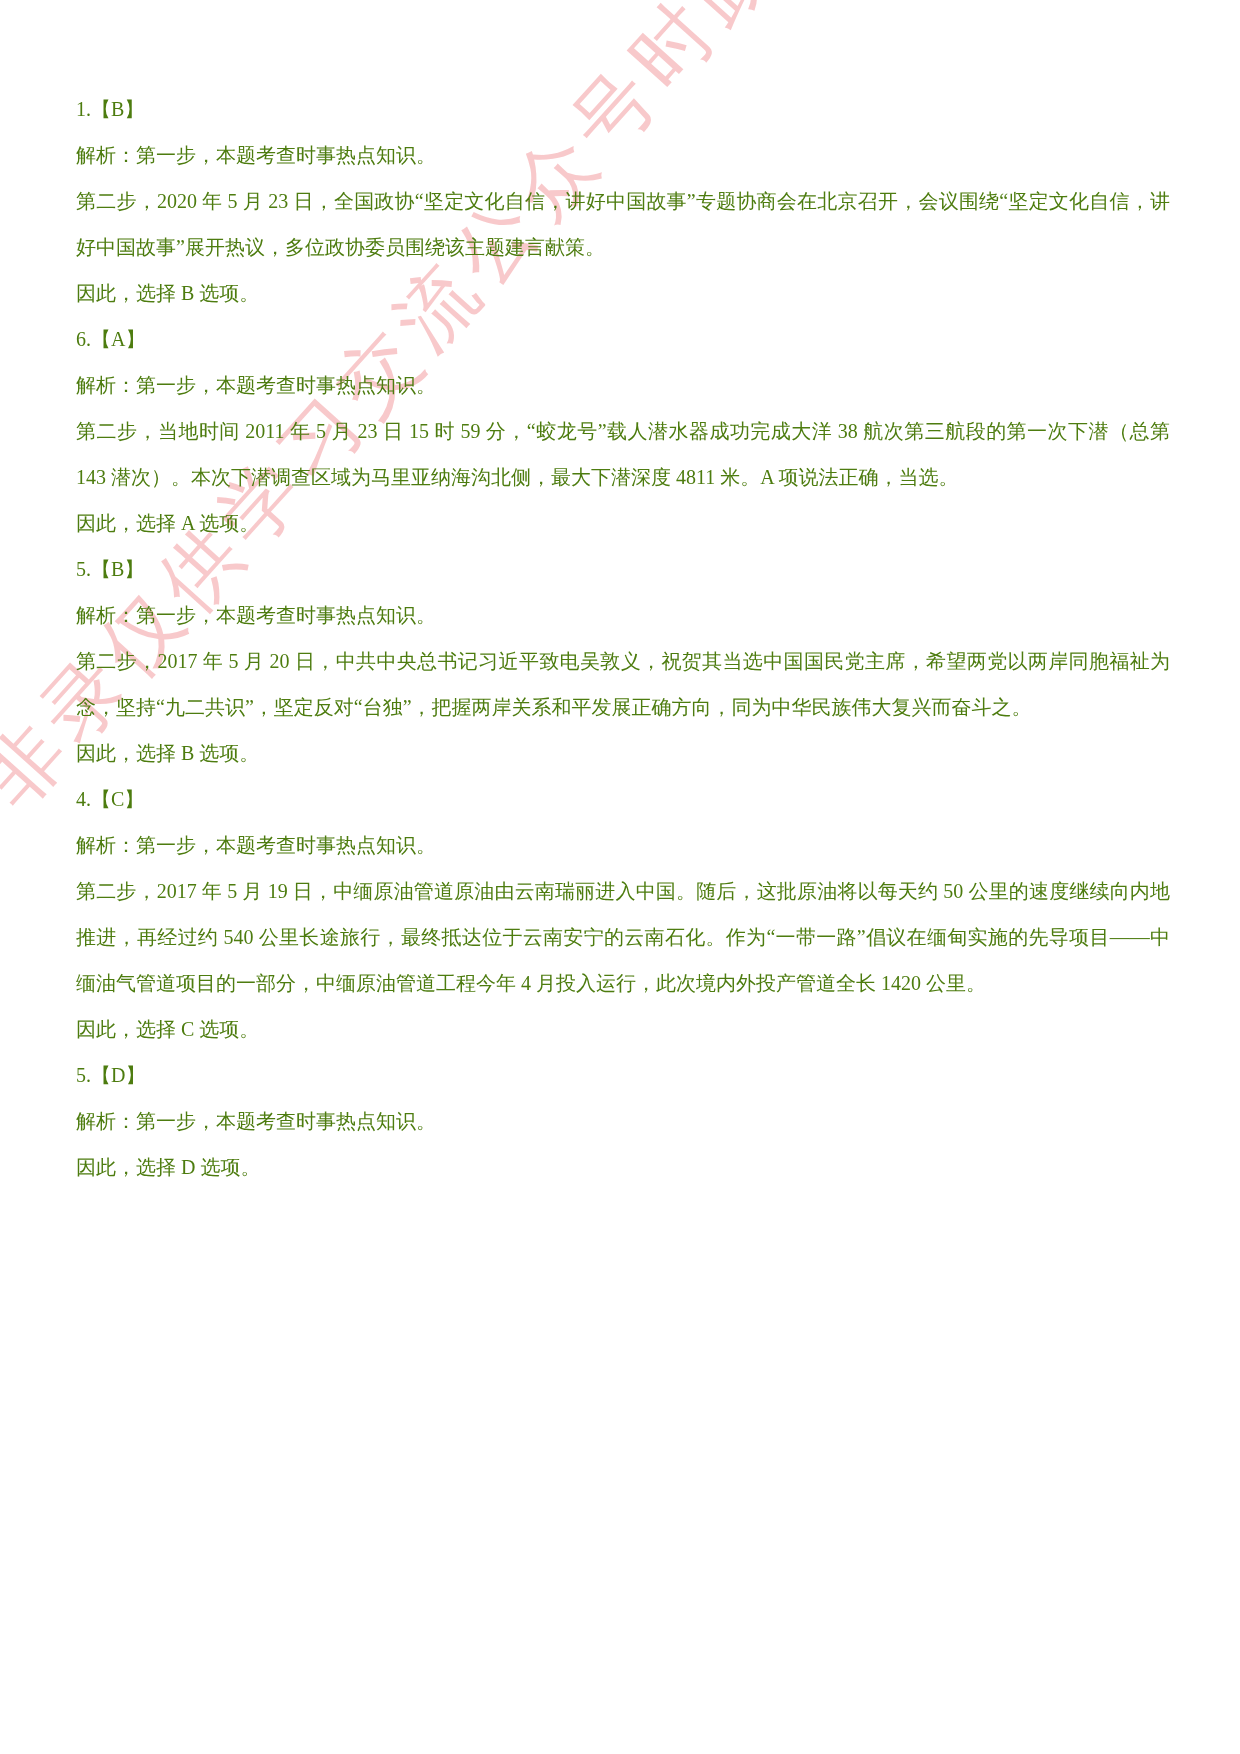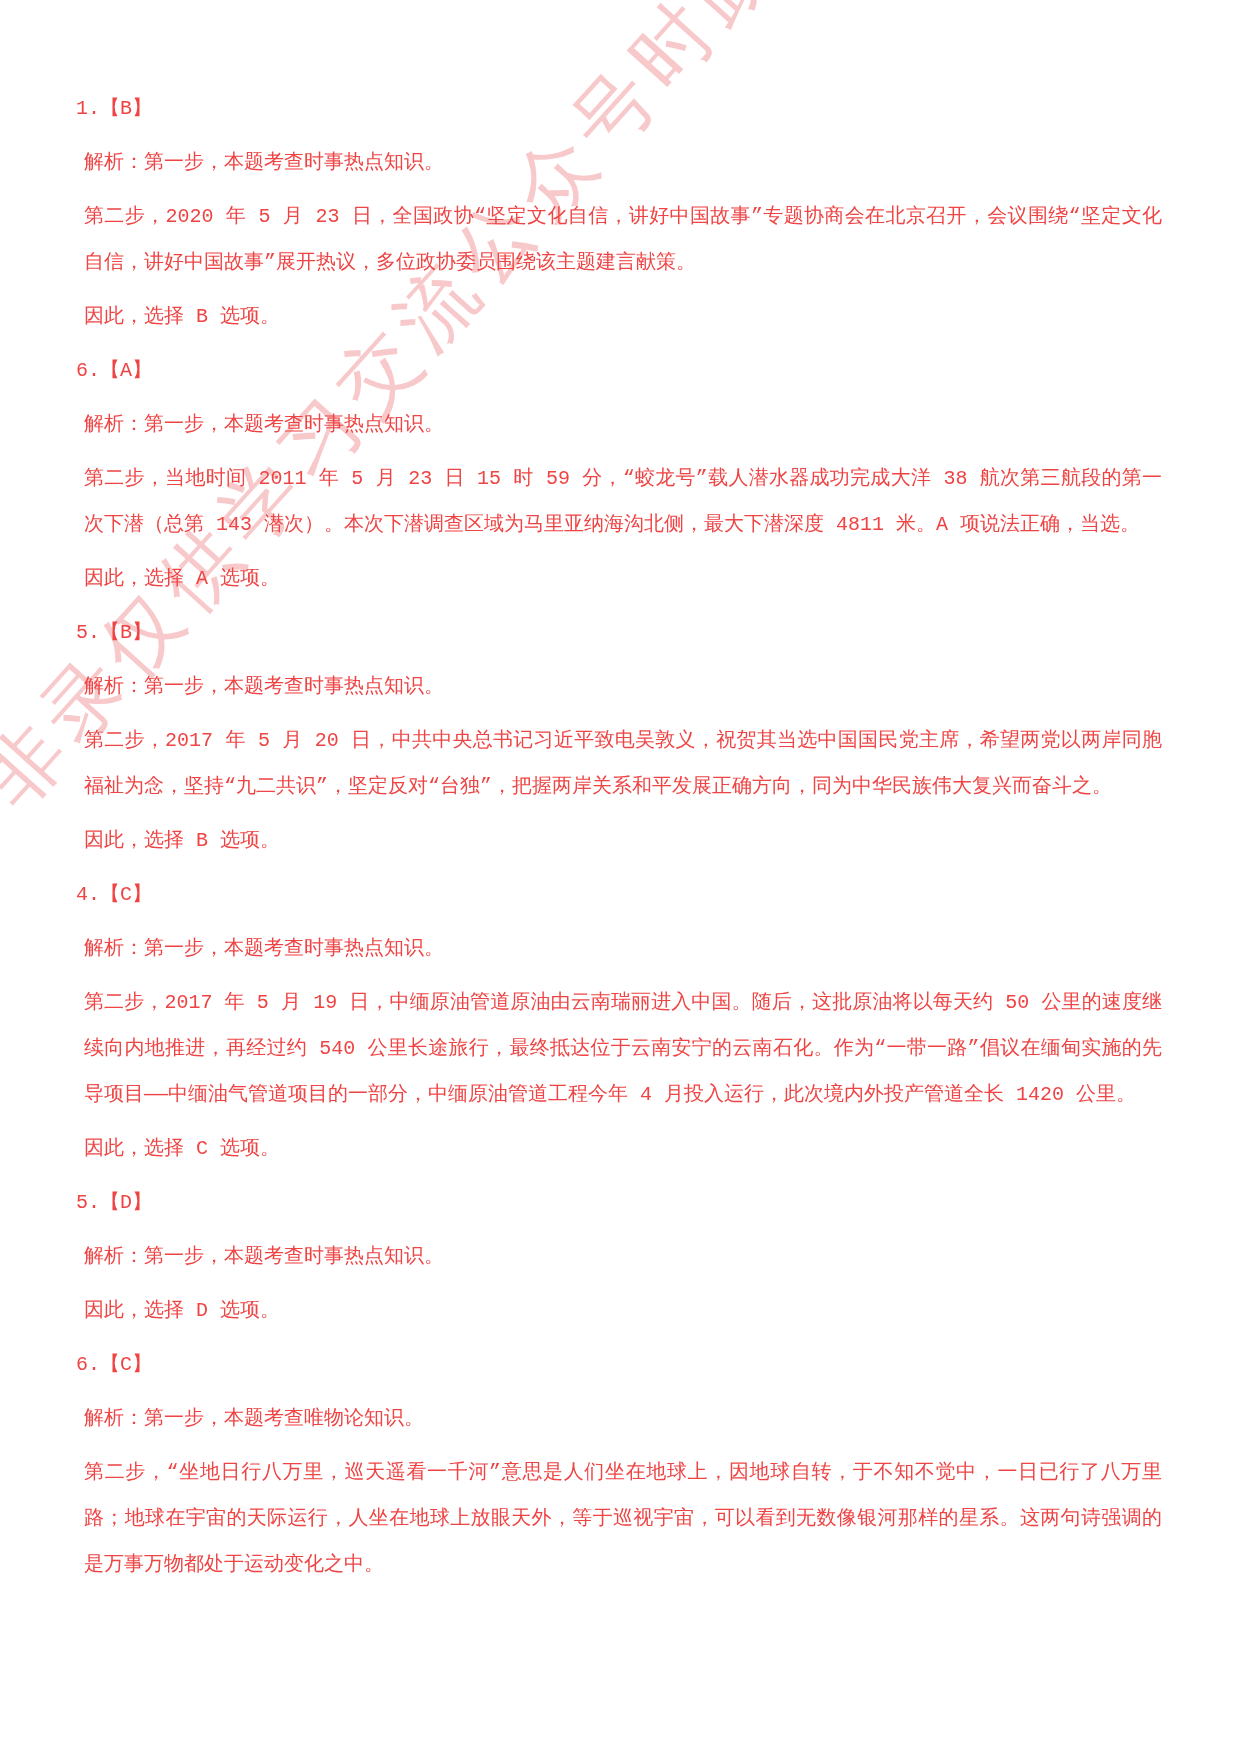--- a/index.html
+++ b/index.html
@@ -3,26 +3,26 @@
   <meta charset="utf-8">
   <style>
     html, body { margin: 0; padding: 0; background: #ffffff; }
     body { width: 1240px; height: 1754px; position: relative; overflow: hidden; }
     .page {
       position: absolute; left: 0; top: 0; width: 1240px; height: 1754px;
       background: #ffffff;
     }
     .content {
       position: absolute; left: 76px; top: 86px; width: 1094px;
-      font-family: Liberation Mono, monospace;
-      color: #ef4444;
+      font-family: Liberation Serif, serif;
+      color: #4d7c0f;
       font-size: 20px;
       line-height: 46px;
     }
-    .line { margin: 8px; white-space: normal; text-align: justify; }
+    .line { margin: 0; white-space: normal; text-align: justify; }
     .q-head { margin: 0; }
     .watermark {
       position: absolute;
       left: -40px; top: 760px;
       width: 1500px;
       transform-origin: 0 0;
       transform: rotate(-48deg);
       font-family: "DejaVu Sans", "Liberation Sans", sans-serif;
       font-size: 78px;
       letter-spacing: 10px;
@@ -68,20 +68,15 @@
       <p class="line">第二步，2017 年 5 月 19 日，中缅原油管道原油由云南瑞丽进入中国。随后，这批原油将以每天约 50 公里的速度继续向内地推进，再经过约 540 公里长途旅行，最终抵达位于云南安宁的云南石化。作为“一带一路”倡议在缅甸实施的先导项目——中缅油气管道项目的一部分，中缅原油管道工程今年 4 月投入运行，此次境内外投产管道全长 1420 公里。</p>
       <p class="line">因此，选择 C 选项。</p>
     </div>
 
     <div>
       <p class="q-head">5.【D】</p>
       <p class="line">解析：第一步，本题考查时事热点知识。</p>
       <p class="line">因此，选择 D 选项。</p>
     </div>
 
-    <div>
-      <p class="q-head">6.【C】</p>
-      <p class="line">解析：第一步，本题考查唯物论知识。</p>
-      <p class="line">第二步，“坐地日行八万里，巡天遥看一千河”意思是人们坐在地球上，因地球自转，于不知不觉中，一日已行了八万里路；地球在宇宙的天际运行，人坐在地球上放眼天外，等于巡视宇宙，可以看到无数像银河那样的星系。这两句诗强调的是万事万物都处于运动变化之中。</p>
-    </div>
 
   </div>
 </div>
 
 </body></html>

